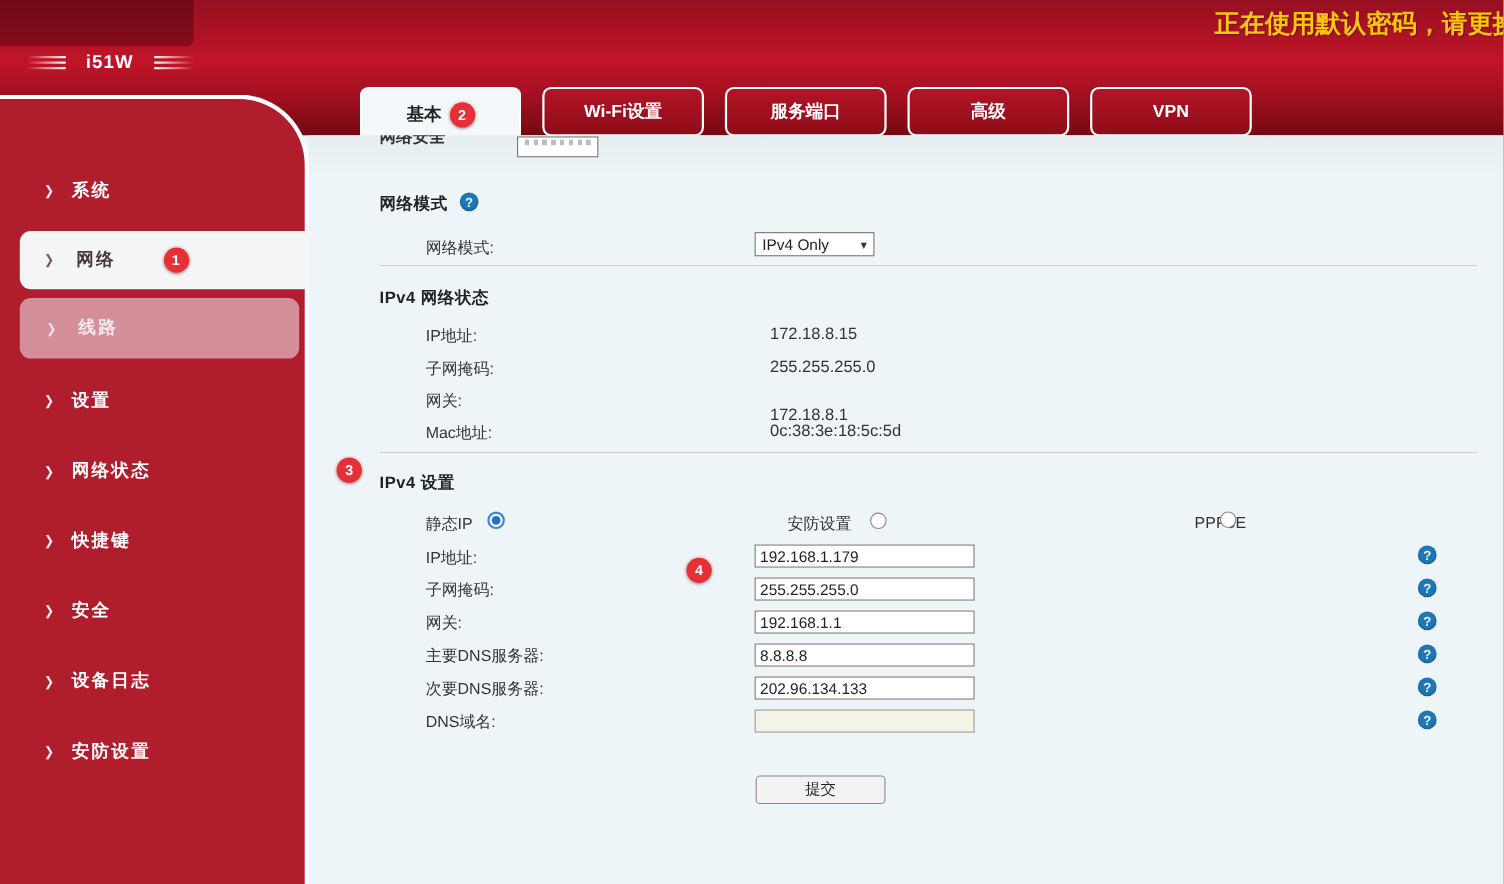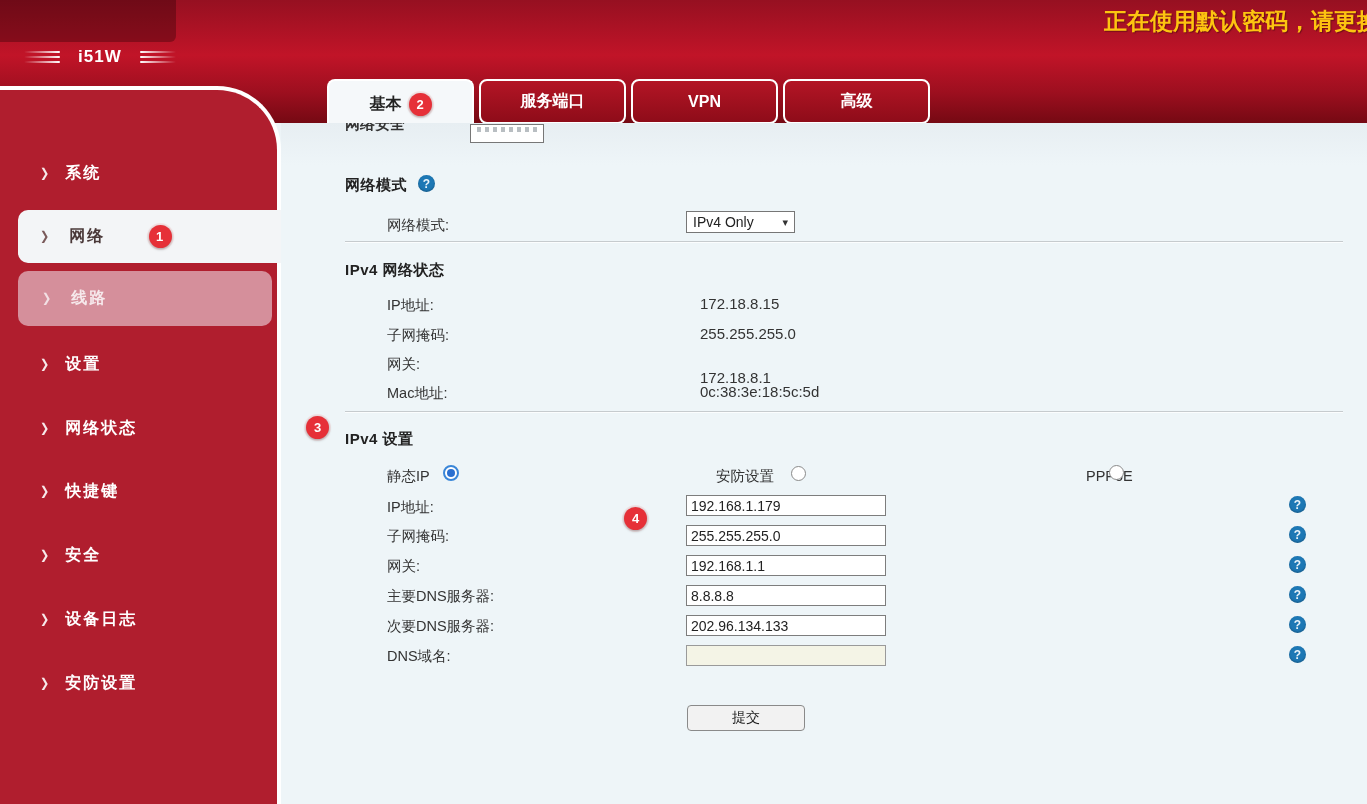--- a/index.html
+++ b/index.html
@@ -15,21 +15,21 @@
   .warning { position:absolute; left:1104px; top:6px; font-size:23px; font-weight:bold;
             color:#fdc410; white-space:nowrap; text-shadow:1px 1px 1px rgba(0,0,0,.35); }
   .logo { position:absolute; left:24px; top:47px; display:flex; align-items:center; gap:18px;
           color:#fff; font-weight:bold; font-size:17px; letter-spacing:1px; }
   .lines { display:flex; flex-direction:column; gap:3px; width:36px; }
   .lines i { display:block; height:2px; border-radius:2px; }
   .lines.fade-left  i { background:linear-gradient(to left,#fff,rgba(255,255,255,0)); }
   .lines.fade-right i { background:linear-gradient(to right,#fff,rgba(255,255,255,0)); }
 
   
-  .tabs { position:absolute; left:327px; top:79px; display:flex; gap:5px; align-items:flex-start; }
+  .tabs { position:absolute; left:327px; top:79px; display:flex; gap:19px; align-items:flex-start; }
   .tab { width:147px; height:45px; border:2px solid #fff; border-radius:8px;
          background:linear-gradient(180deg,#b31525,#8e0c19); color:#fff; font-weight:bold;
          font-size:16px; display:flex; align-items:center; justify-content:center; gap:7px;
          cursor:pointer; }
   .tab.active { height:48px; background:#f5f8fa; color:#222; border-bottom:none;
          border-radius:8px 8px 0 0; }
 
   .badge { min-width:23px; height:23px; padding:0 2px; border-radius:50%; background:#e63038;
            color:#fff; font-weight:bold; font-size:13px; display:flex; align-items:center;
            justify-content:center; box-shadow:0 1px 3px rgba(0,0,0,.35), 0 0 0 2px rgba(255,180,180,.25); }
@@ -111,27 +111,30 @@
         </span>
     </div>
   </div>
 
   <div class="tabs">
     <div class="tab active">
       <span>基本</span>
       <span class="badge">2</span>
     </div>
     <div class="tab">
+      <span>Wi-Fi设置</span>
+    </div>
+    <div class="tab">
       <span>服务端口</span>
     </div>
     <div class="tab">
+      <span>高级</span>
+    </div>
+    <div class="tab">
       <span>VPN</span>
-    </div>
-    <div class="tab">
-      <span>高级</span>
     </div>
   </div>
 
   <div class="sidebar"></div>
 
   <div class="side-item" style="top:163px;">
     <span class="chev">❯</span>
     <span>系统</span>
   </div>
 

